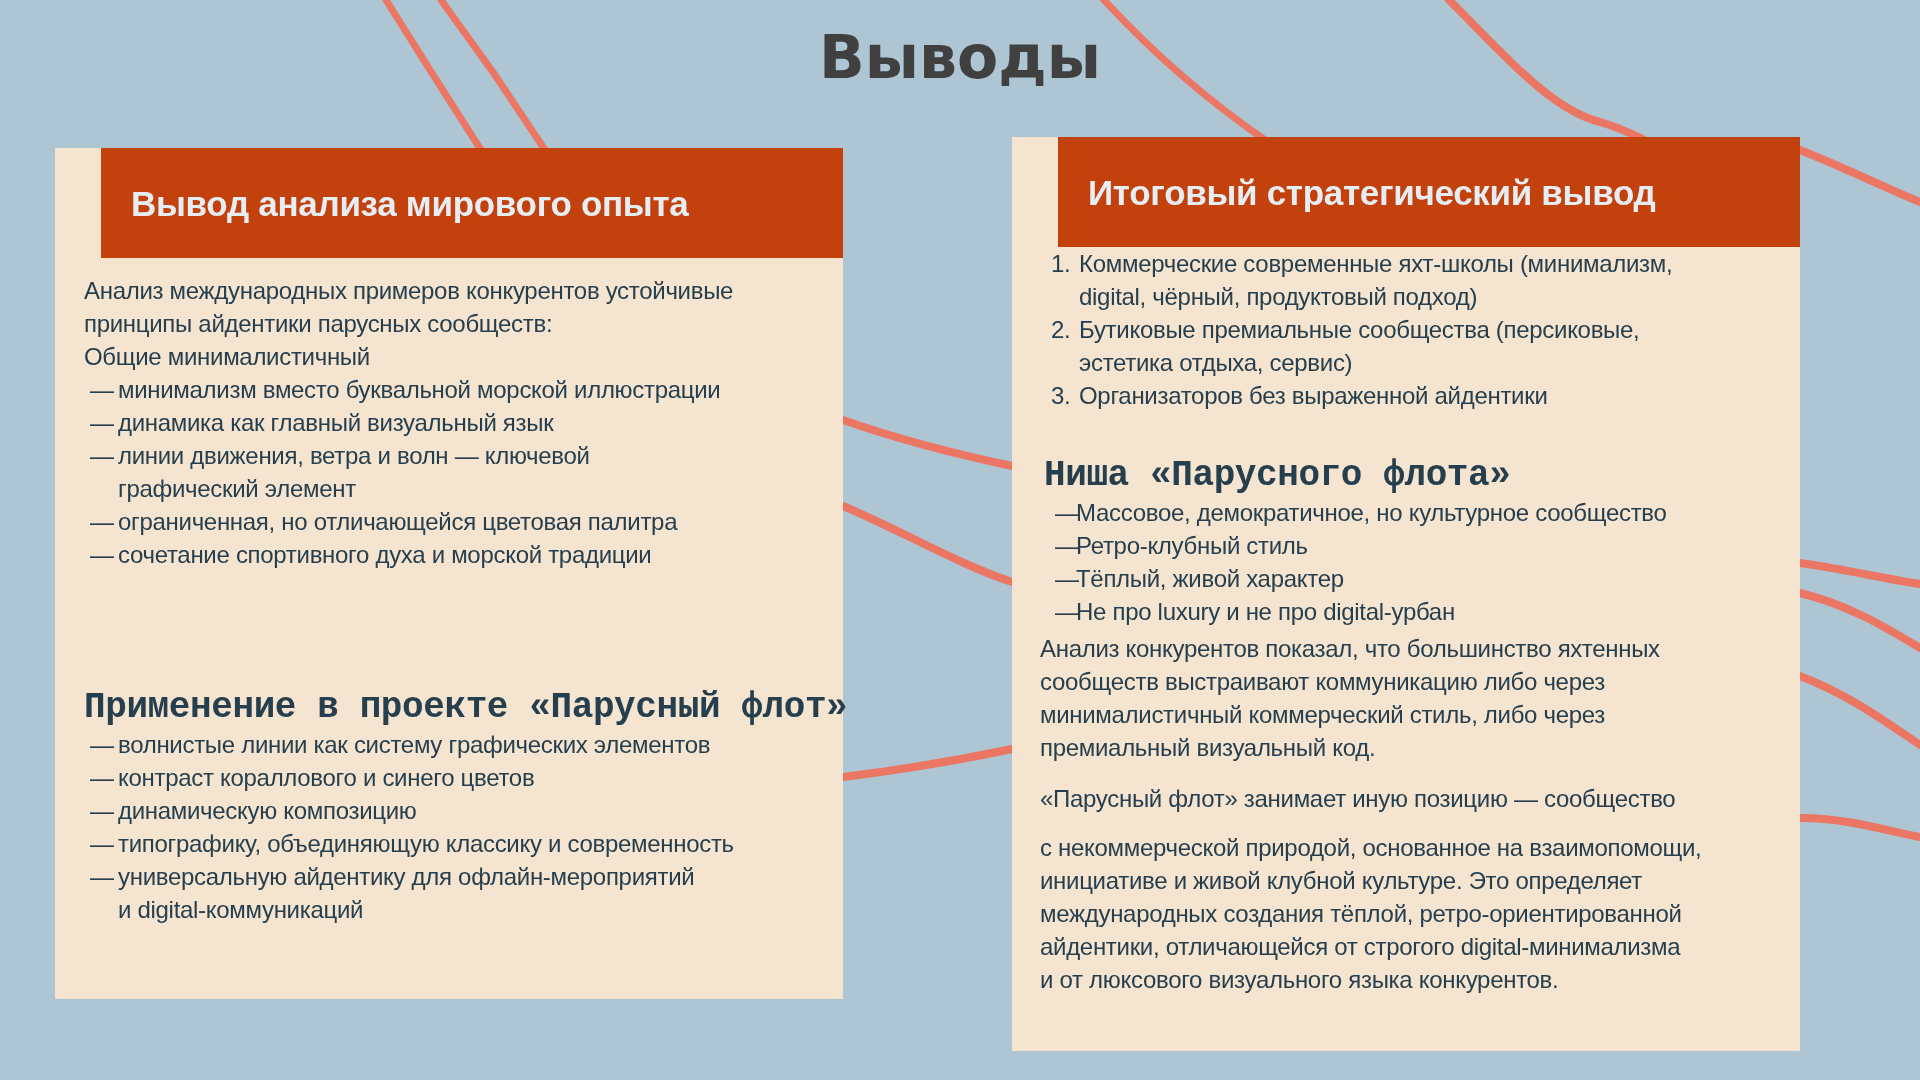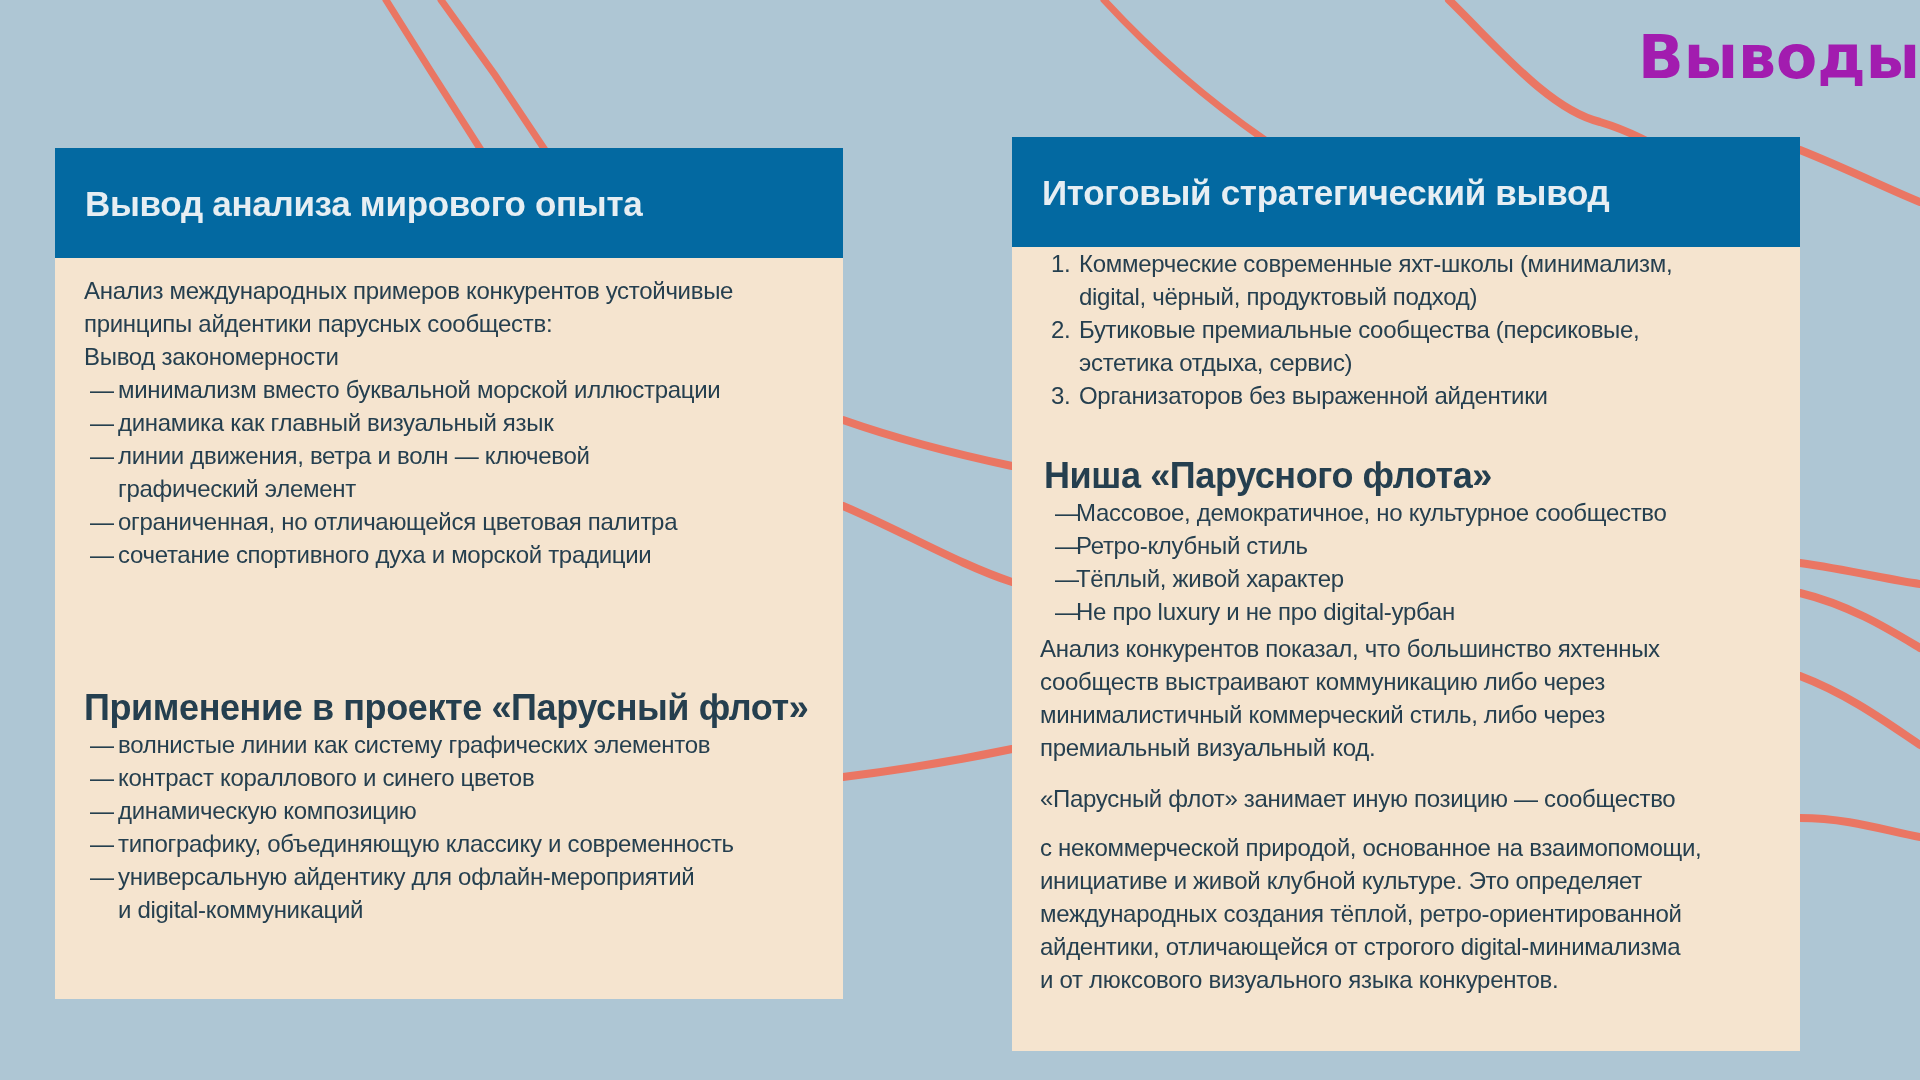--- a/index.html
+++ b/index.html
@@ -4,44 +4,44 @@
 <style>
   html, body { margin:0; padding:0; }
   body {
     width:1920px; height:1080px; position:relative; overflow:hidden;
     background:#aec6d4;
     font-family:"Liberation Sans", "DejaVu Sans", sans-serif;
     color:#253f4f;
   }
   .strokes { position:absolute; left:0; top:0; width:1920px; height:1080px; z-index:0; }
   .title {
-    position:absolute; left:0; width:1920px; top:22px; text-align:right;
+    position:absolute; left:0; width:1920px; top:22px; text-align:center;
     font-family:"DejaVu Sans", sans-serif; font-weight:bold; font-size:60px;
-    color:#a21caf; letter-spacing:0px; z-index:2; margin:0;
+    color:#404040; letter-spacing:0px; z-index:2; margin:0;
   }
   .card { position:absolute; background:#f5e4cf; z-index:1; }
   .card-left { left:55px; top:148px; width:788px; height:851px; }
   .card-right { left:1012px; top:137px; width:788px; height:914px; }
   .card-header {
-    background:#0369a1; height:110px; box-sizing:border-box;
-    display:flex; align-items:center; padding-left:30px; padding-top:2px;
+    background:#c2410c; height:110px; box-sizing:border-box;
+    display:flex; align-items:center; padding-left:30px; padding-top:2px;margin-left:46px;
   }
   .card-header h2 {
     margin:0; font-weight:bold; font-size:35px; color:#e6eef3; letter-spacing:-0.3px;
     font-family:"Liberation Sans", sans-serif;
   }
   .body { position:relative; }
   .line {
     position:absolute; font-size:24px; line-height:33px; white-space:nowrap; color:#253f4f;
     letter-spacing:-0.3px;
   }
   .dash { position:absolute; font-size:24px; line-height:33px; color:#253f4f; }
   .subhead {
     position:absolute; font-size:36px; font-weight:bold; white-space:nowrap; color:#253f4f;
-    letter-spacing:-0.4px; line-height:44px;
+    letter-spacing:-0.4px; line-height:44px;font-family:Liberation Mono, monospace;
   }
 </style>
 </head>
 <body>
 
 <svg class="strokes" viewBox="0 0 1920 1080" xmlns="http://www.w3.org/2000/svg">
   <g fill="none" stroke="#ea7663" stroke-linecap="round">
     <path d="M386 0 L430 70 L481 150" stroke-width="7"></path>
     <path d="M441 0 L495 75 L545 150" stroke-width="7"></path>
     <path d="M1104 0 C1150 50 1200 95 1265 140" stroke-width="7"></path>
@@ -60,21 +60,21 @@
 <h1 class="title">Выводы</h1>
 
 <section class="card card-left">
   <div class="card-header">
     <h2>Вывод анализа мирового опыта</h2>
   </div>
   <div class="body">
 
     <div class="line" style="left:29px;top:16px">Анализ международных примеров конкурентов устойчивые</div>
     <div class="line" style="left:29px;top:49px">принципы айдентики парусных сообществ:</div>
-    <div class="line" style="left:29px;top:82px">Вывод закономерности</div>
+    <div class="line" style="left:29px;top:82px">Общие минималистичный</div>
 
     <div>
       <div>
         <span class="dash" style="left:35px;top:115px">—</span>
         <span class="line" style="left:63px;top:115px">минимализм вместо буквальной морской иллюстрации</span>
       </div>
       <div>
         <span class="dash" style="left:35px;top:148px">—</span>
         <span class="line" style="left:63px;top:148px">динамика как главный визуальный язык</span>
       </div>

